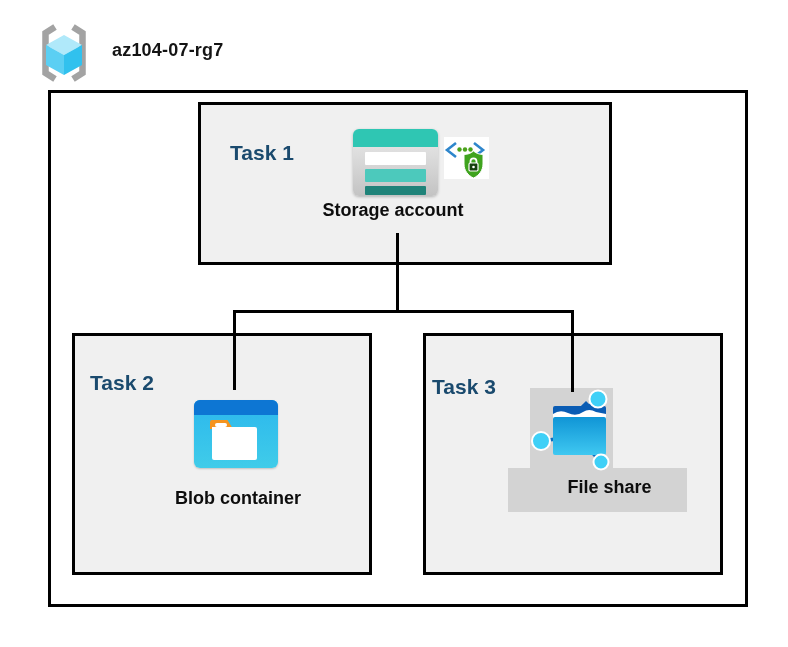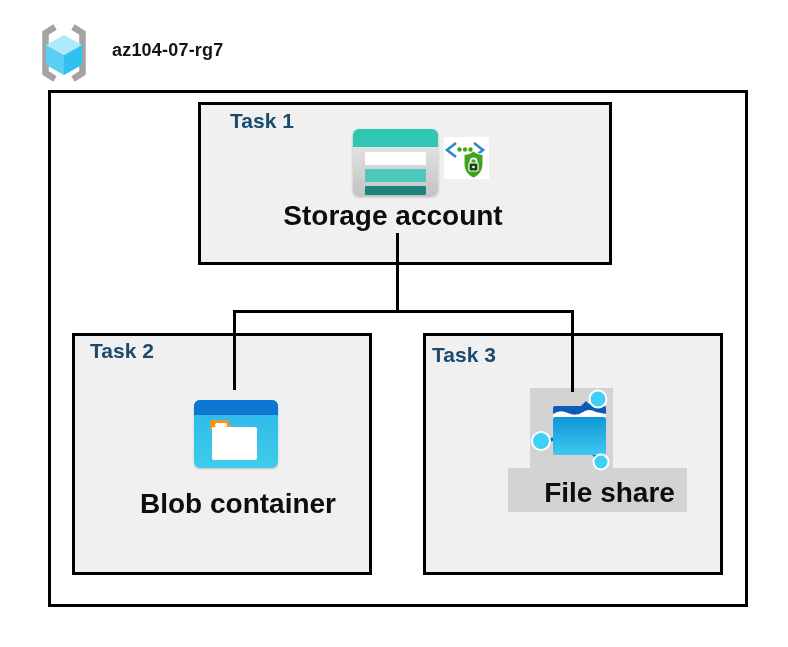--- a/index.html
+++ b/index.html
@@ -23,28 +23,28 @@
     border:3px solid #000;background:#ffffff;box-sizing:border-box;
   }
   .task-box{
     position:absolute;background:#f0f0f0;border:3px solid #000;box-sizing:border-box;
   }
   #task1-box{left:198px;top:102px;width:414px;height:163px;}
   #task2-box{left:72px;top:333px;width:300px;height:242px;}
   #task3-box{left:423px;top:333px;width:300px;height:242px;}
 
   .task-label{
-    position:absolute;font-size:21px;font-weight:700;color:#1a4a6e;
+    position:absolute;font-size:21px;font-weight:700;color:#1a4a6e;margin-top:32px;
   }
   #task1-label{left:230px;top:109px;}
   #task2-label{left:90px;top:339px;}
   #task3-label{left:432px;top:343px;text-align:right;}
 
   .resource-label{
-    position:absolute;font-size:28px;font-weight:700;color:#0d0d0d;text-align:center;
+    position:absolute;font-size:18px;font-weight:700;color:#0d0d0d;text-align:center;
   }
   #storage-label{left:263px;top:200px;width:260px;}
   #blob-label{left:108px;top:488px;width:260px;}
   #fileshare-label{left:508px;top:477px;width:203px;}
 
   
   .line{position:absolute;background:#000;}
   #line-trunk{left:396px;top:233px;width:3px;height:80px;}
   #line-horizontal{left:233px;top:310px;width:341px;height:3px;}
   #line-left{left:233px;top:310px;width:3px;height:80px;}

